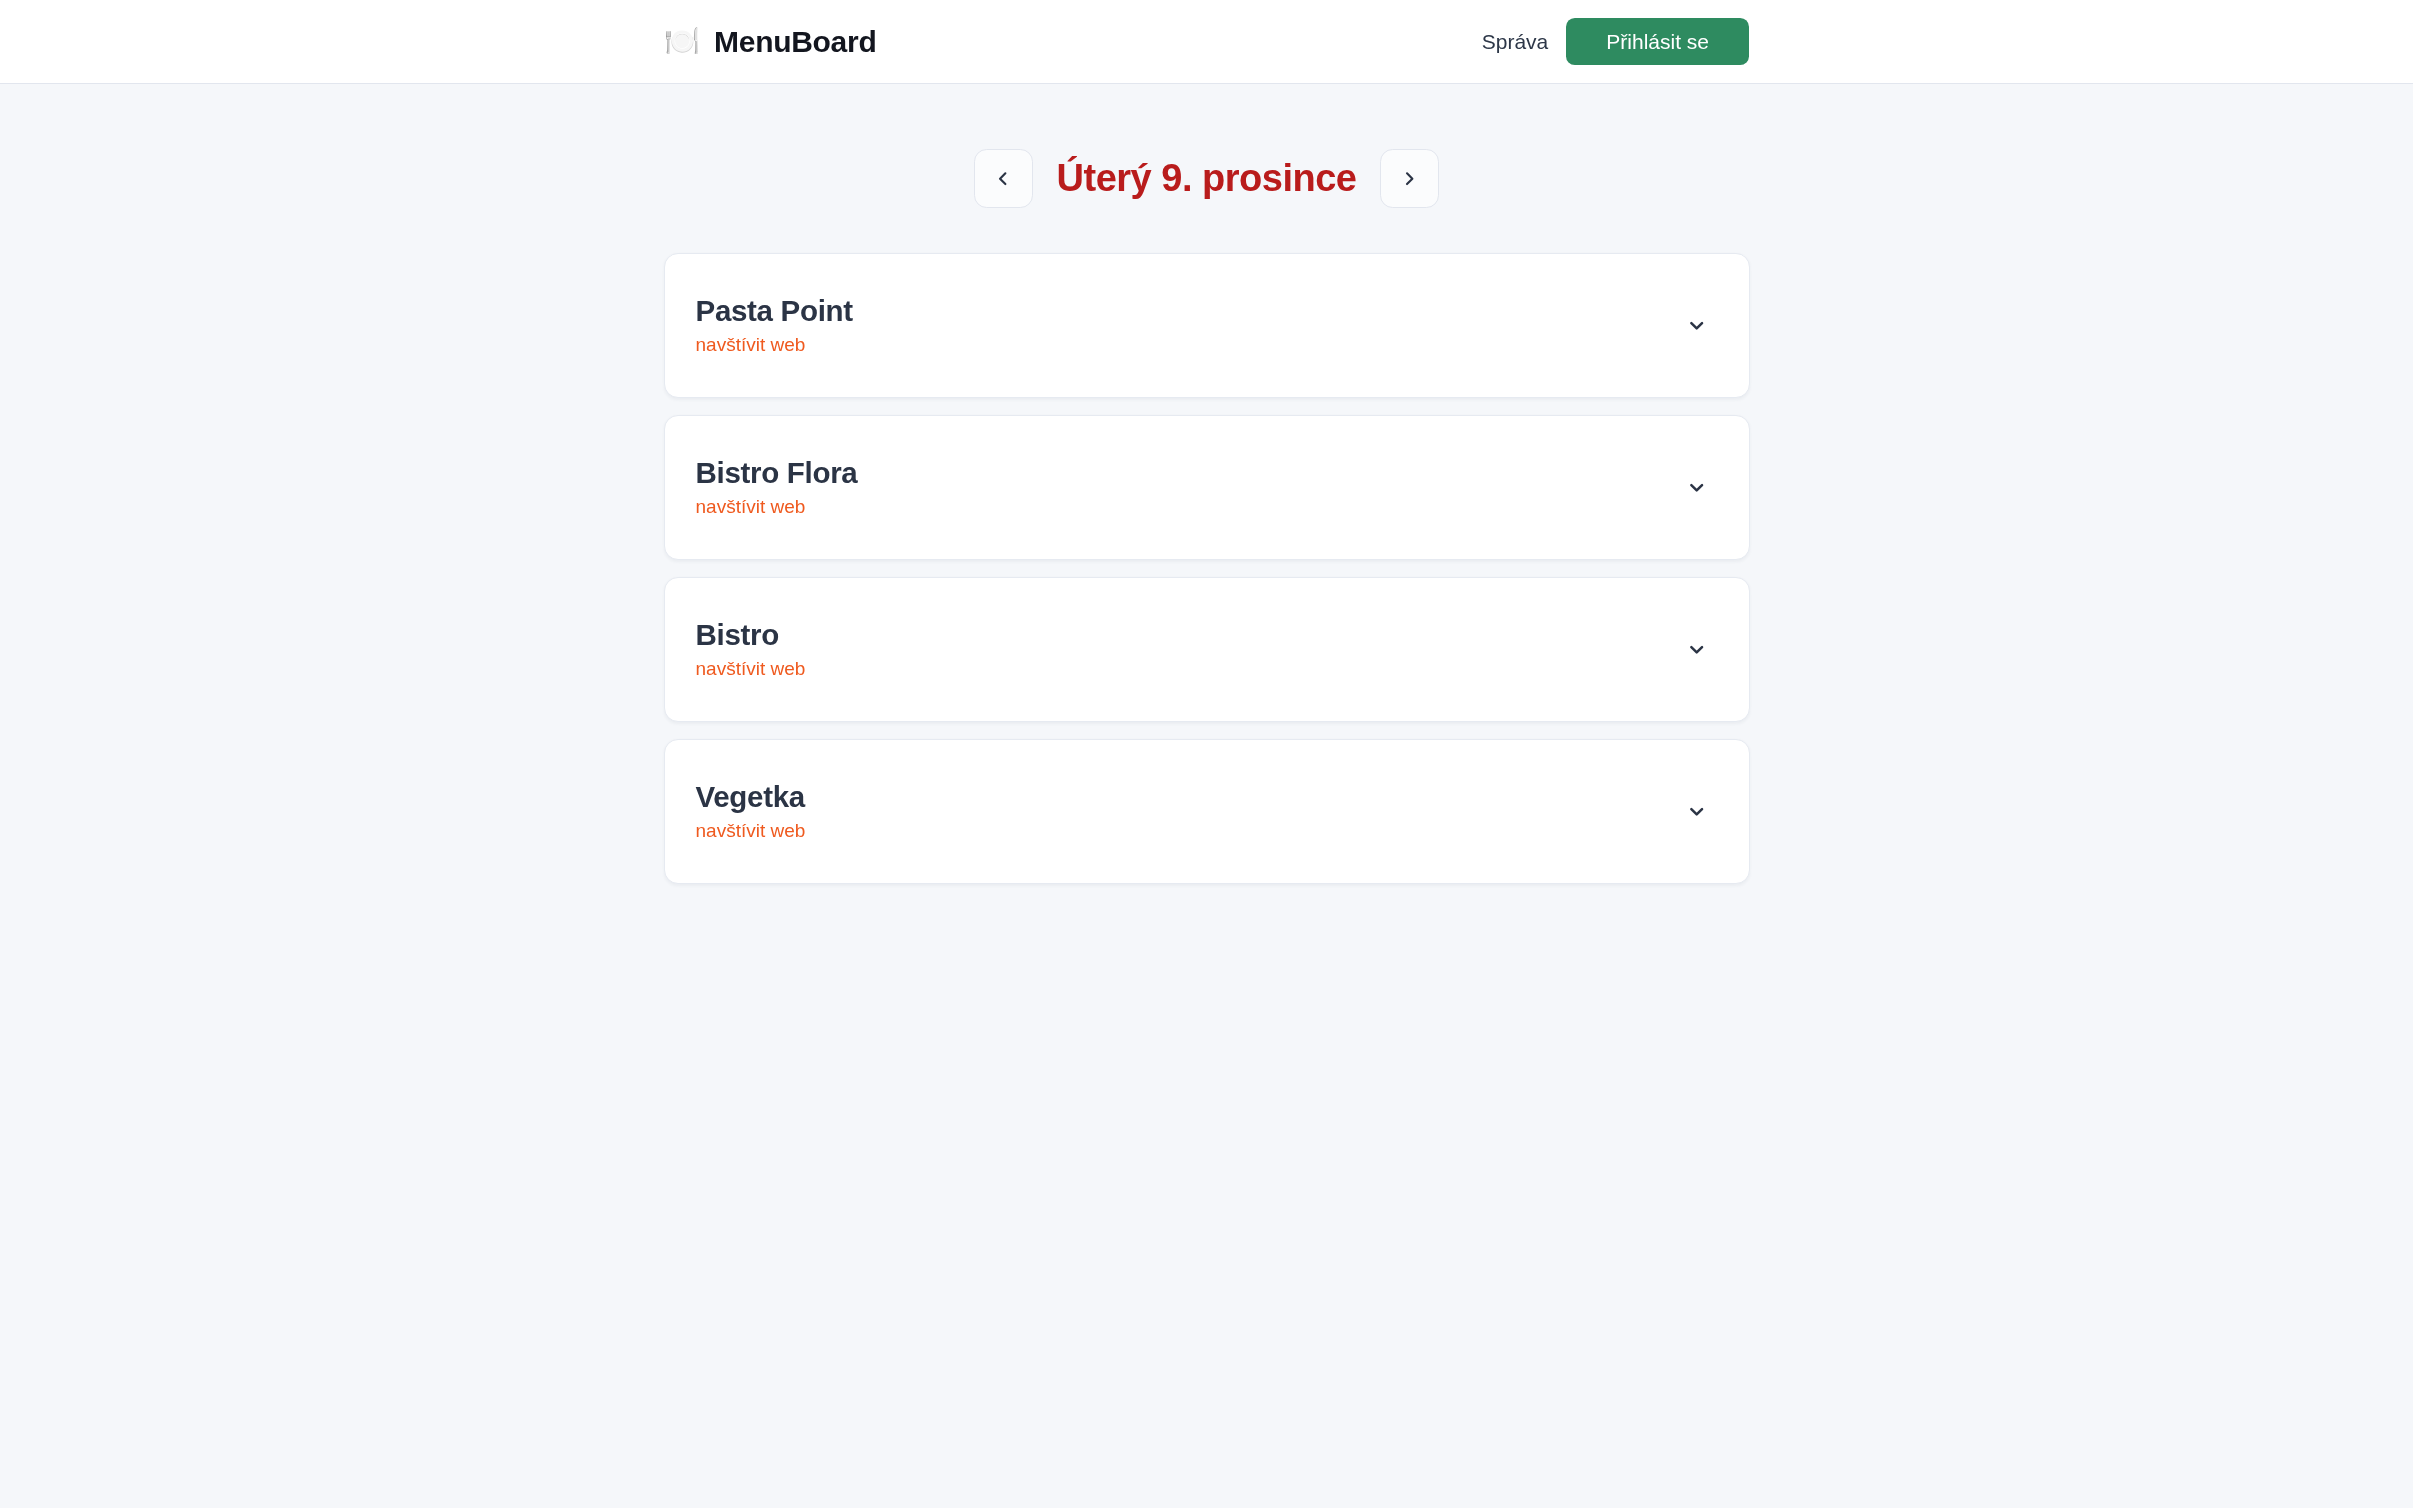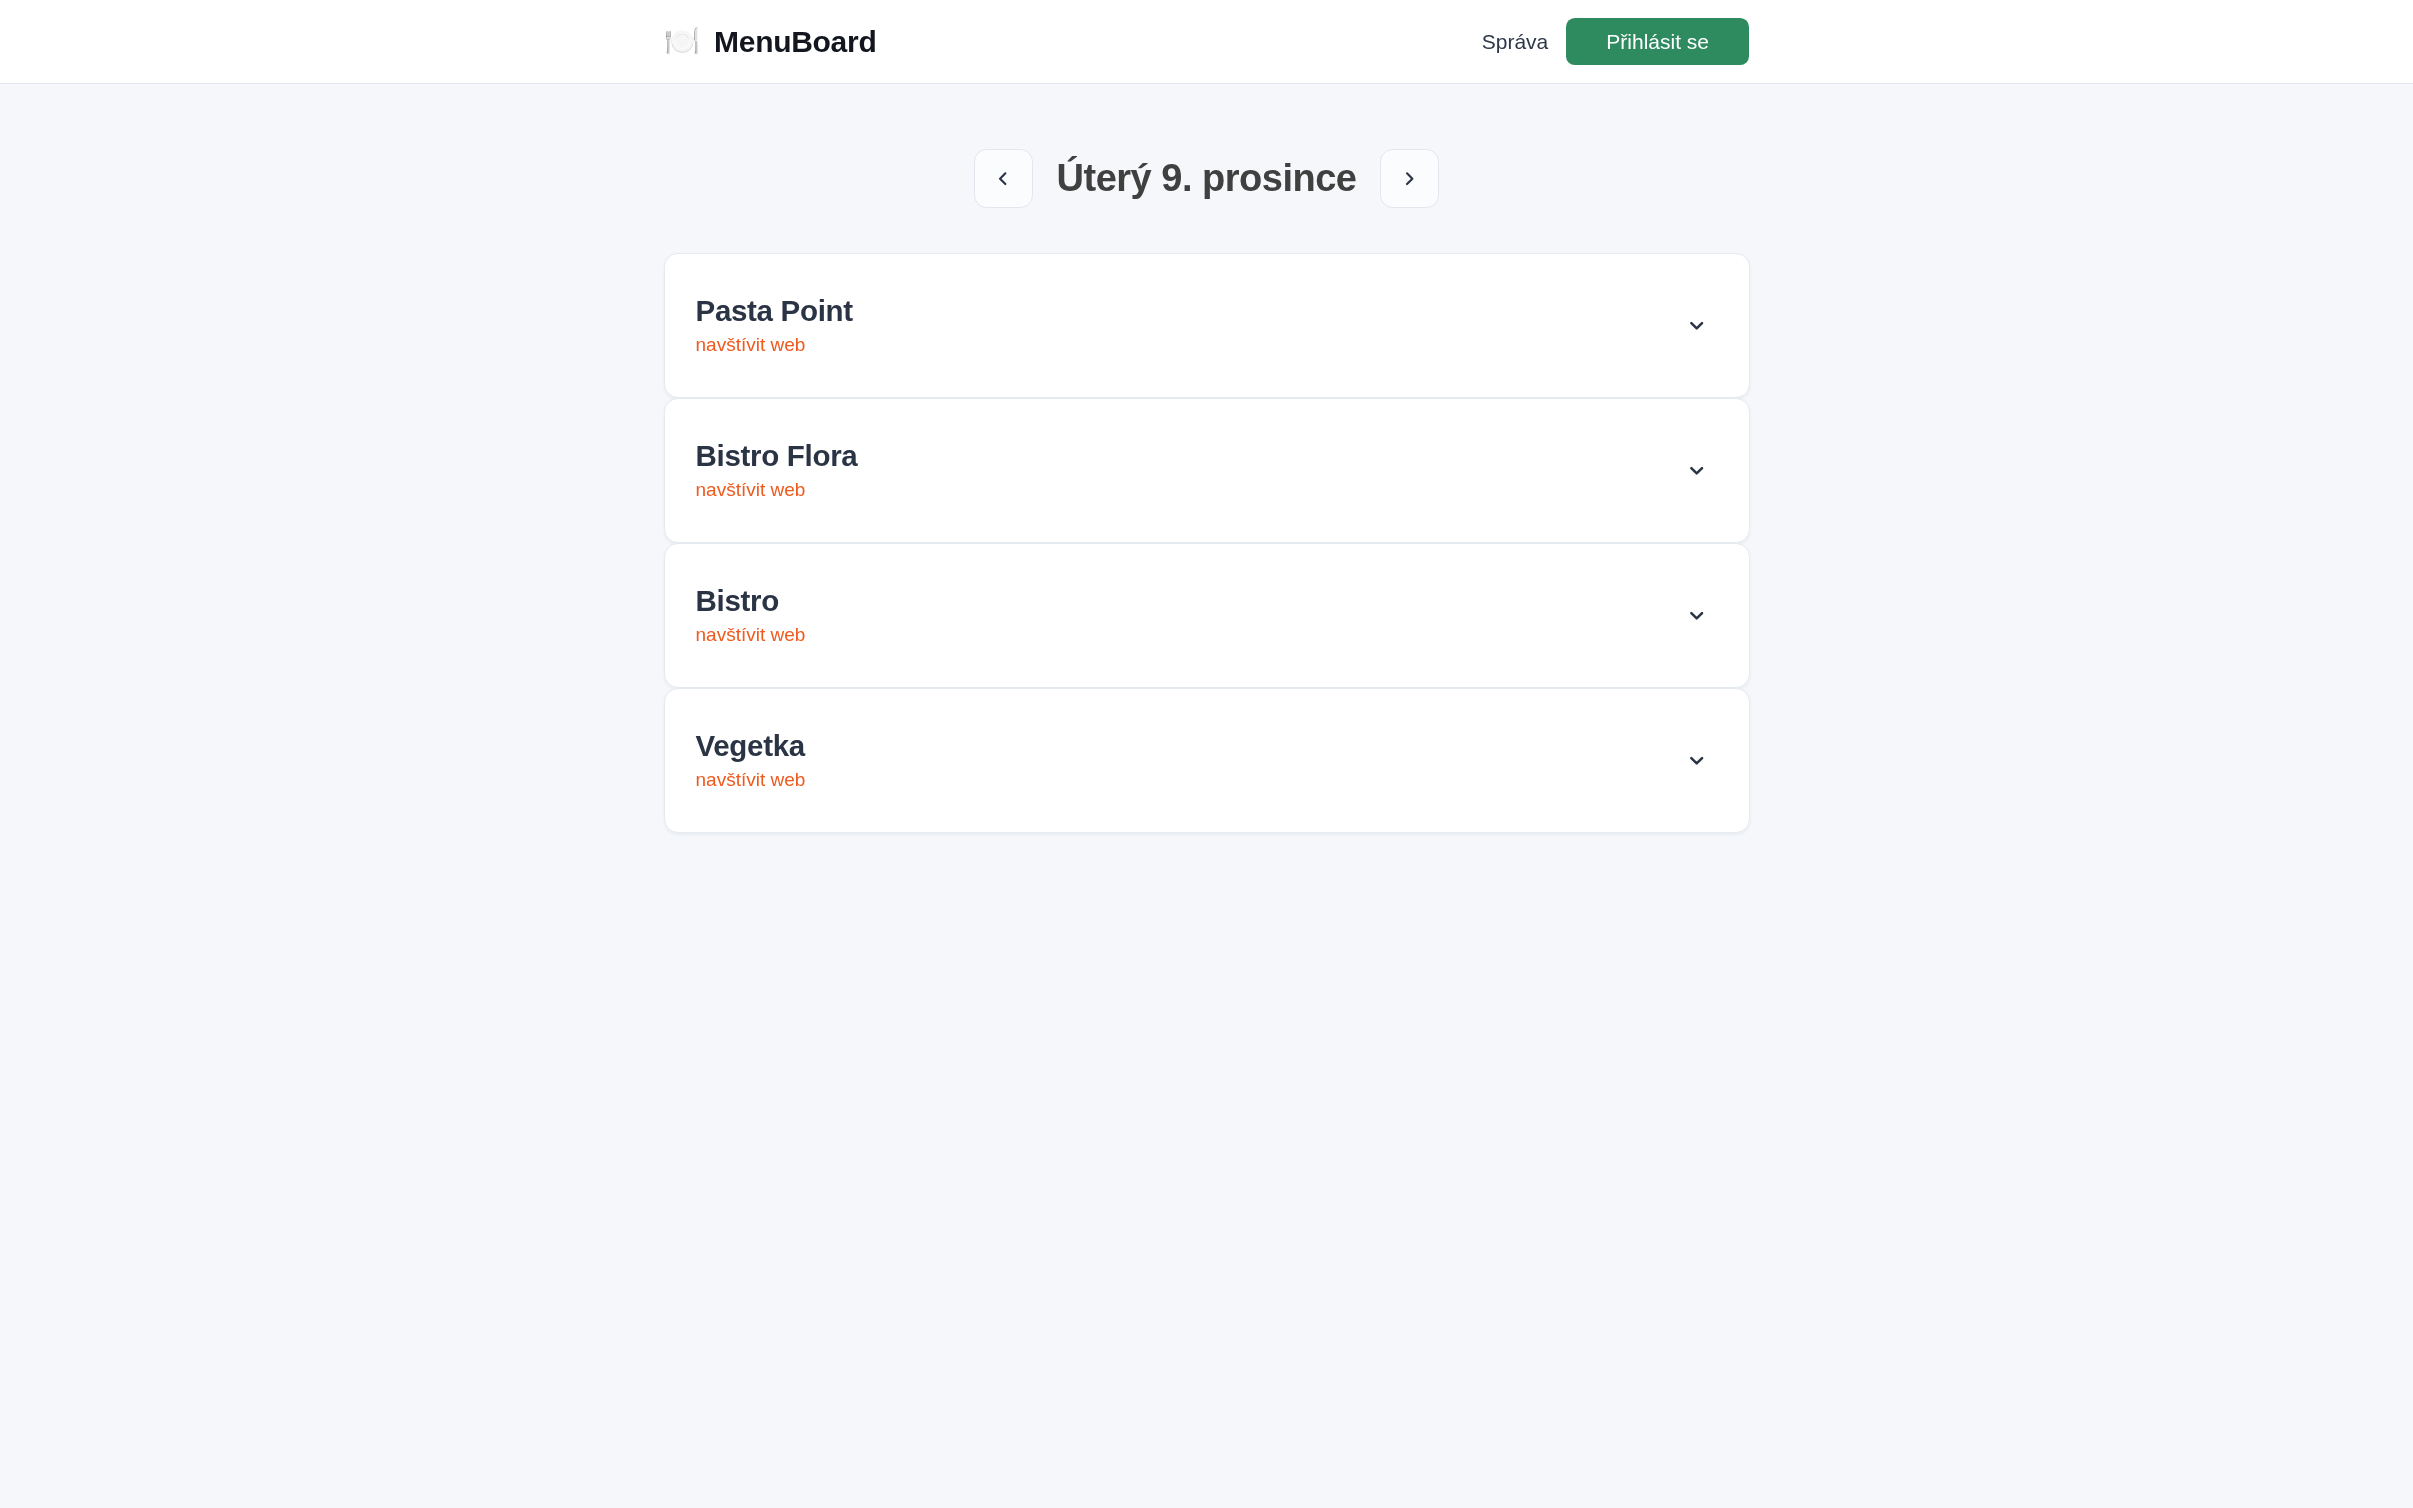--- a/index.html
+++ b/index.html
@@ -96,31 +96,32 @@
     justify-content: center;
     cursor: pointer;
     padding: 0;
   }
 
   .date-arrow svg { display: block; }
 
   .date-title {
     font-size: 38px;
     font-weight: 700;
-    color: #404040;
+    color: #b91c1c;
     letter-spacing: -0.5px;
     white-space: nowrap;
   }
 
   
   .restaurant-list {
     width: 1086px;
     margin: 45px auto 0;
     display: flex;
     flex-direction: column;
+    gap: 17px;
   }
 
   .restaurant-card {
     background: #ffffff;
     border: 1.9px solid #e6eaf1;
     border-radius: 14px;
     box-shadow: 0 1.3px 3.1px rgba(45, 55, 72, 0.05);
     height: 145px;
     padding: 0 33px 0 31px;
     display: flex;

